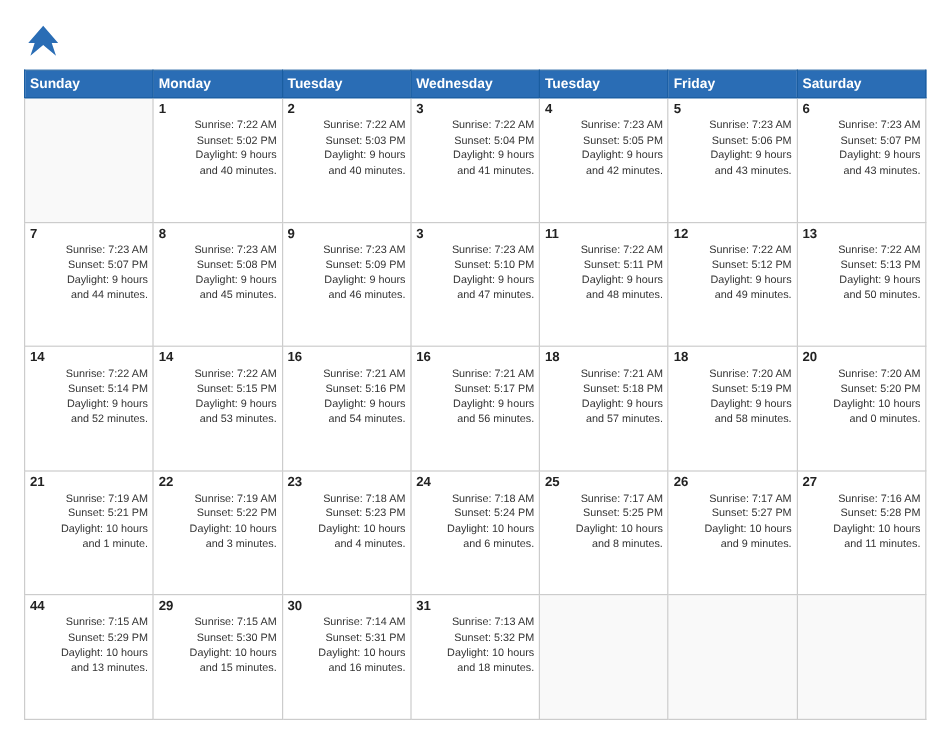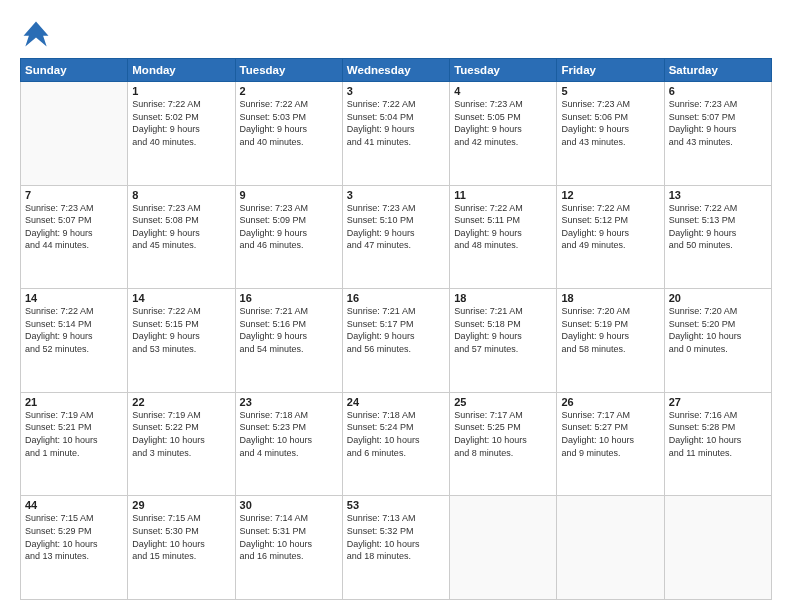--- a/index.html
+++ b/index.html
@@ -92,20 +92,21 @@
       font-size: 11px;
       font-weight: bold;
       color: #222;
       display: block;
       margin-bottom: 1px;
     }
     .day-info {
       font-size: 9px;
       color: #333;
       line-height: 1.4;
+      text-align: right;
     }
   </style>
 </head>
 <body>
 
 <div class="page">
   <div class="header">
     <div class="logo">
       <svg class="logo-icon" viewBox="0 0 36 36">
         <polygon points="18,4 32,20 26,20 30,32 18,22 6,32 10,20 4,20" fill="#2a6db5"></polygon>
@@ -348,21 +349,21 @@
 and 15 minutes.</div>
           </td>
           <td>
             <span class="day-number">30</span>
             <div class="day-info" style="white-space: pre-line;">Sunrise: 7:14 AM
 Sunset: 5:31 PM
 Daylight: 10 hours
 and 16 minutes.</div>
           </td>
           <td>
-            <span class="day-number">53</span>
+            <span class="day-number">31</span>
             <div class="day-info" style="white-space: pre-line;">Sunrise: 7:13 AM
 Sunset: 5:32 PM
 Daylight: 10 hours
 and 18 minutes.</div>
           </td>
           <td class="empty"></td>
           <td class="empty"></td>
           <td class="empty"></td>
         </tr>
       </tbody>

